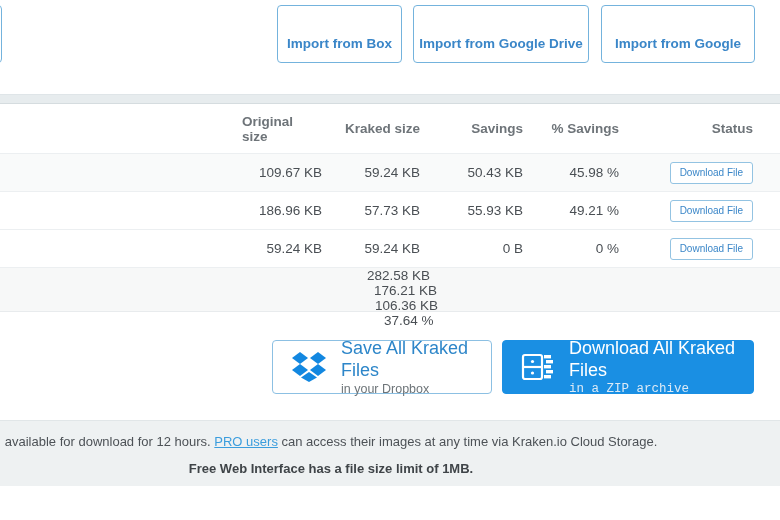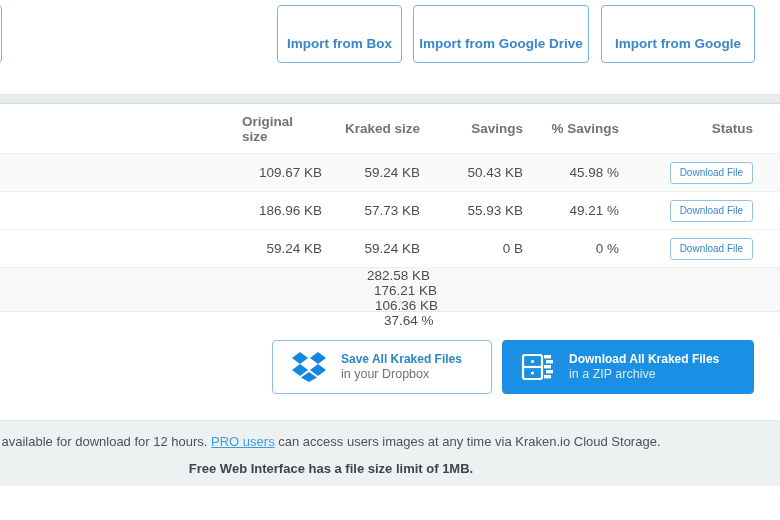--- a/index.html
+++ b/index.html
@@ -90,26 +90,26 @@
   }
   #save-dropbox {
     left: 272px; width: 220px;
     background: #ffffff; border: 1px solid #8cc0e3;
   }
   #download-zip {
     left: 502px; width: 252px;
     background: #1a8fe3; border: 1px solid #1a8fe3;
   }
   .act-text { display: flex; flex-direction: column; line-height: 1.25; }
-  .act-title { font-size: 12px; font-weight: bold; }
+  .act-title { font-size: 18px; font-weight: normal; }
   .act-sub { font-size: 12.5px; }
   #save-dropbox .act-title { color: #2d86c9; }
   #save-dropbox .act-sub   { color: #6d7478; }
   #download-zip .act-title { color: #ffffff; }
-  #download-zip .act-sub   { color: #dceaf6; }
+  #download-zip .act-sub   { color: #dceaf6; font-family: Liberation Mono, monospace; }
 
   .icon-wrap { display: flex; align-items: center; justify-content: center; flex: 0 0 auto; }
 
   
   .footer {
     position: absolute; left: 0; top: 420px; width: 780px; height: 66px;
     background: #eef1f2; border-top: 1px solid #e1e6e8;
     text-align: center; padding-top: 11px;
   }
   .foot-line1 {
@@ -237,19 +237,19 @@
       </span>
       <span class="act-text">
         <span class="act-title">Download All Kraked Files</span>
         <span class="act-sub">in a ZIP archive</span>
       </span>
     </div>
 
   </div>
 
   <div class="footer">
-    <div class="foot-line1"><span>available for download for 12 hours. </span><a class="foot-link" href="#">PRO users</a><span> can access users images at any time via Kraken.io Cloud Storage.</span></div>
+    <div class="foot-line1"><span>available for download for 12 hours. </span><a class="foot-link" href="#">PRO users</a><span> can access their images at any time via Kraken.io Cloud Storage.</span></div>
     <div class="foot-line2">Free Web Interface has a file size limit of 1MB.</div>
   </div>
 
   <div class="below-footer"></div>
 
 </div>
 
 </body></html>

